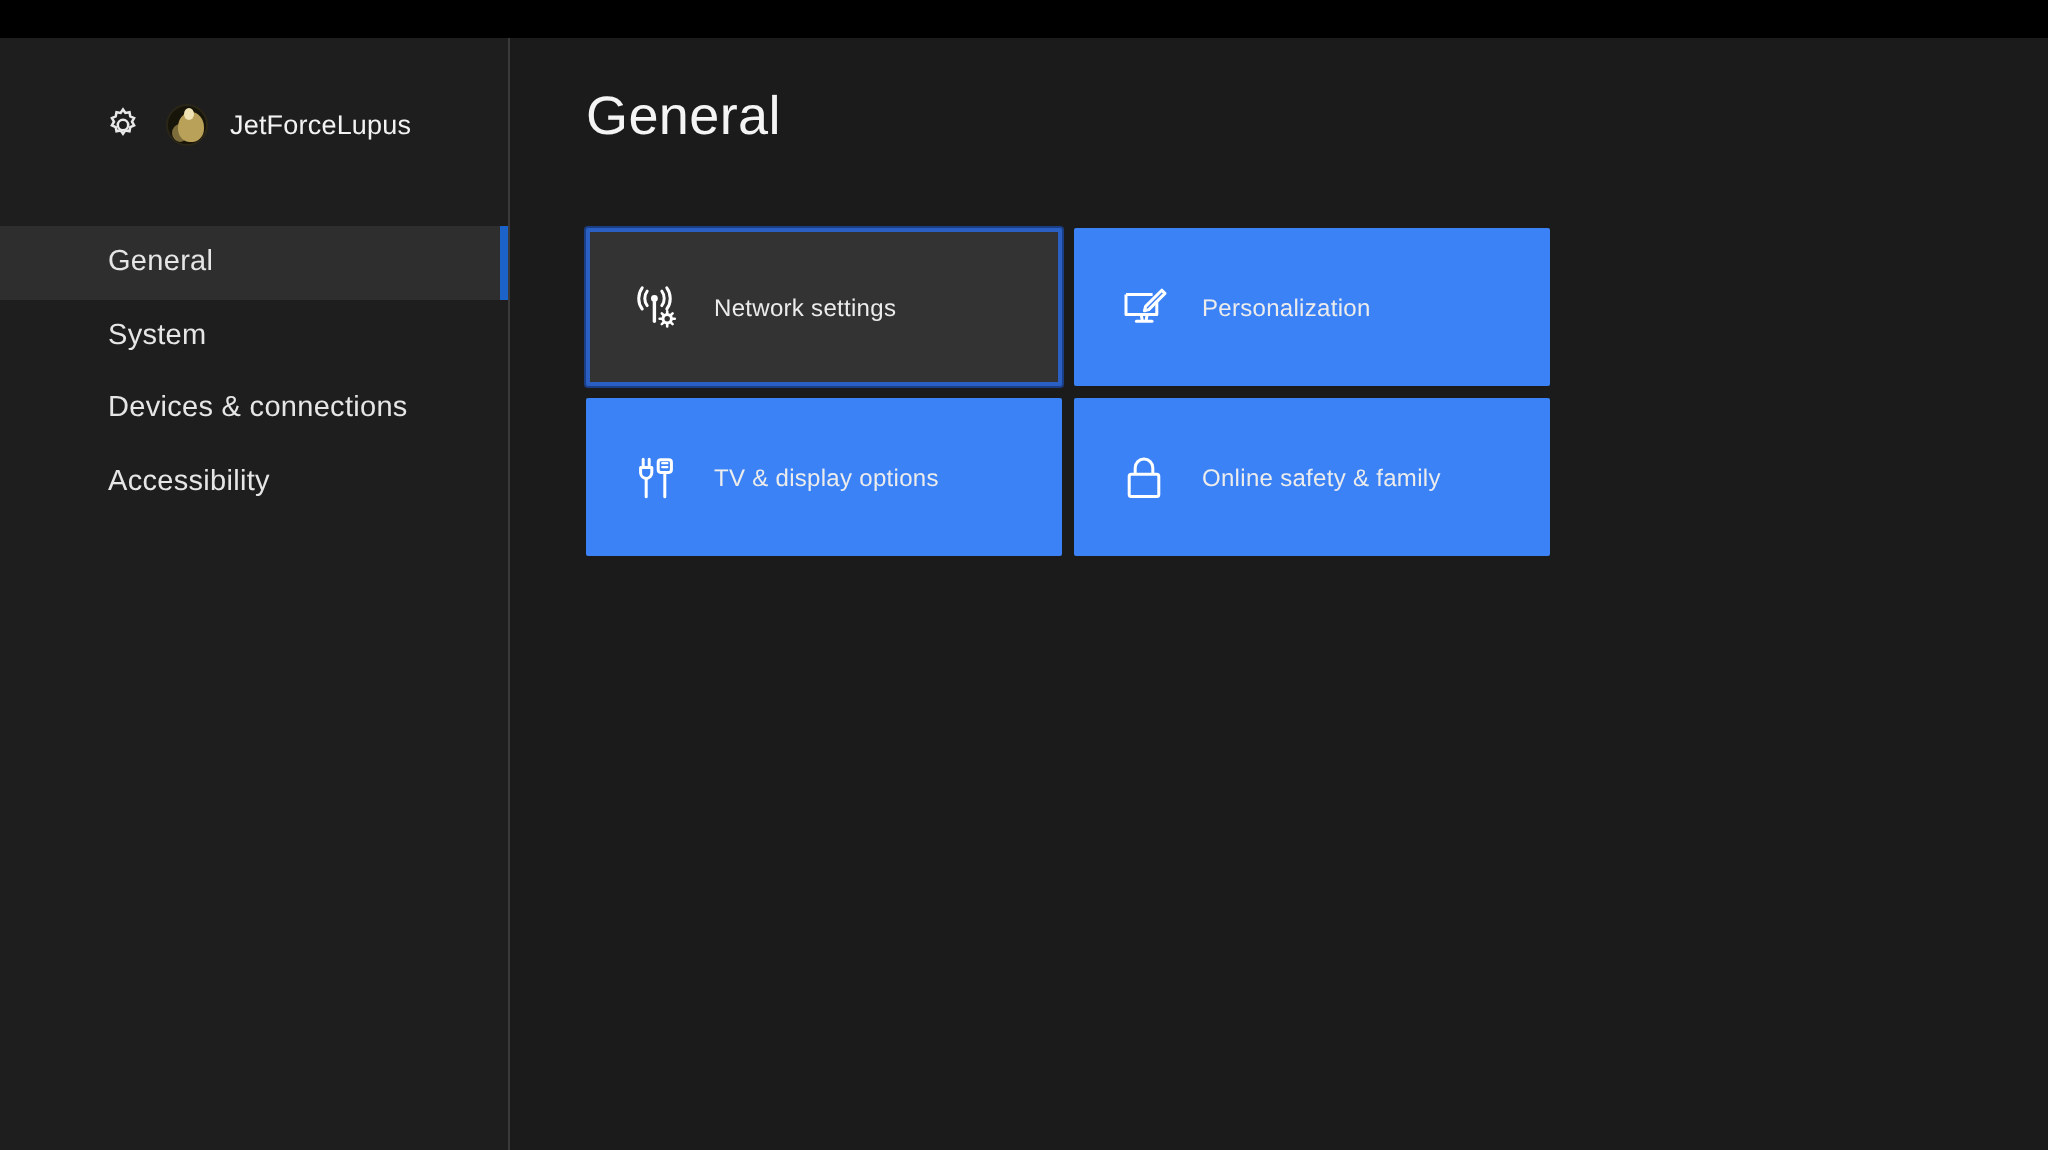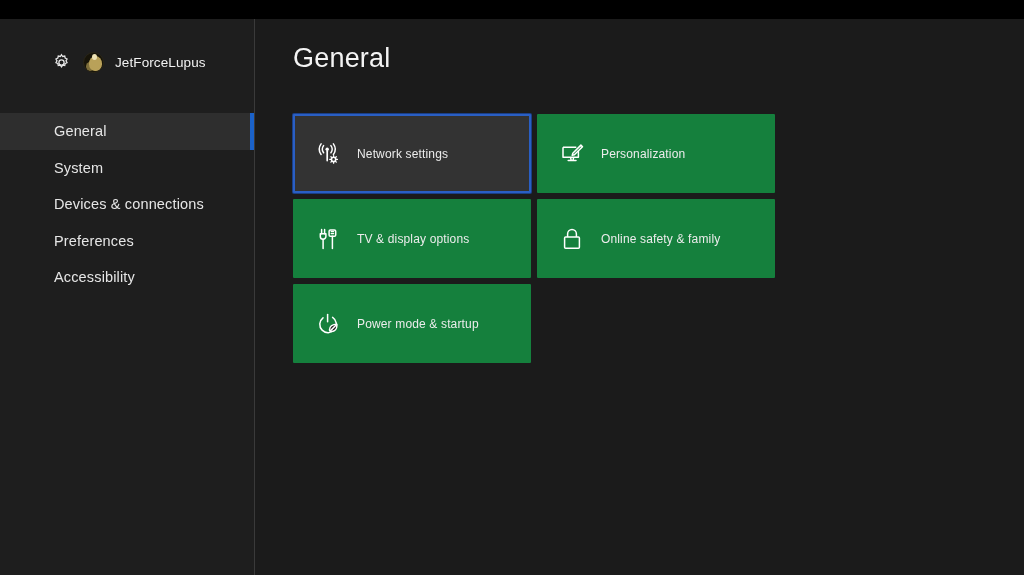--- a/index.html
+++ b/index.html
@@ -111,21 +111,21 @@
     position:absolute;
     left:38px; top:95px;
     width:482px;
     display:grid;
     grid-template-columns:238px 238px;
     grid-template-rows:79px 79px 79px;
     gap:6px;
   }
   .tile {
     position:relative;
-    background:#15803d;
+    background:#3b82f6;
     display:flex; align-items:center;
     padding-left:21px;
     border:2px solid transparent;
     border-radius:1px;
   }
   .tile.focused {
     background:#333333;
     border:2px solid #2a5fc4;
     box-shadow:0 0 0 1px #1b3f86;
   }
@@ -170,23 +170,20 @@
         <div class="nav-item selected">
           <span>General</span>
         </div>
         <div class="nav-item">
           <span>System</span>
         </div>
         <div class="nav-item">
           <span>Devices &amp; connections</span>
         </div>
         <div class="nav-item">
-          <span>Preferences</span>
-        </div>
-        <div class="nav-item">
           <span>Accessibility</span>
         </div>
       </div>
     </div>
 
     <div id="main">
 
       <div id="page-title">General</div>
 
       <div id="tile-grid">
@@ -237,28 +234,17 @@
           <span class="t-ico">
             <svg viewBox="0 0 24 24" width="24" height="24" fill="none" stroke="#ffffff" stroke-width="1.5" stroke-linejoin="round">
               <rect x="4.6" y="10.1" width="14.8" height="11.1" rx="1"></rect>
               <path d="M7.6 10.1V6.9a4.4 4.4 0 0 1 8.8 0v3.2"></path>
             </svg>
           </span>
           <span class="t-label">Online safety &amp; family</span>
         </div>
 
 
-        <div class="tile">
-          <span class="t-ico">
-            <svg viewBox="0 0 24 24" width="24" height="24" fill="none" stroke="#ffffff" stroke-width="1.5" stroke-linecap="round" stroke-linejoin="round">
-              <path d="M16.6 5.4a8.3 8.3 0 1 1-9.6.4"></path>
-              <path d="M11.6 2.4v7.4"></path>
-              <path d="M20.9 13.6c0 3.4-2.1 5.9-5.3 5.9-1.2 0-2.1-.5-2.1-1.7 0-3.1 2.6-5.6 7.4-5.6z" fill="#1b1b1b"></path>
-              <path d="M19.9 13.3l-5.6 5.6"></path>
-            </svg>
-          </span>
-          <span class="t-label">Power mode &amp; startup</span>
-        </div>
 
       </div>
     </div>
   </div>
 </div>
 
 </body></html>

